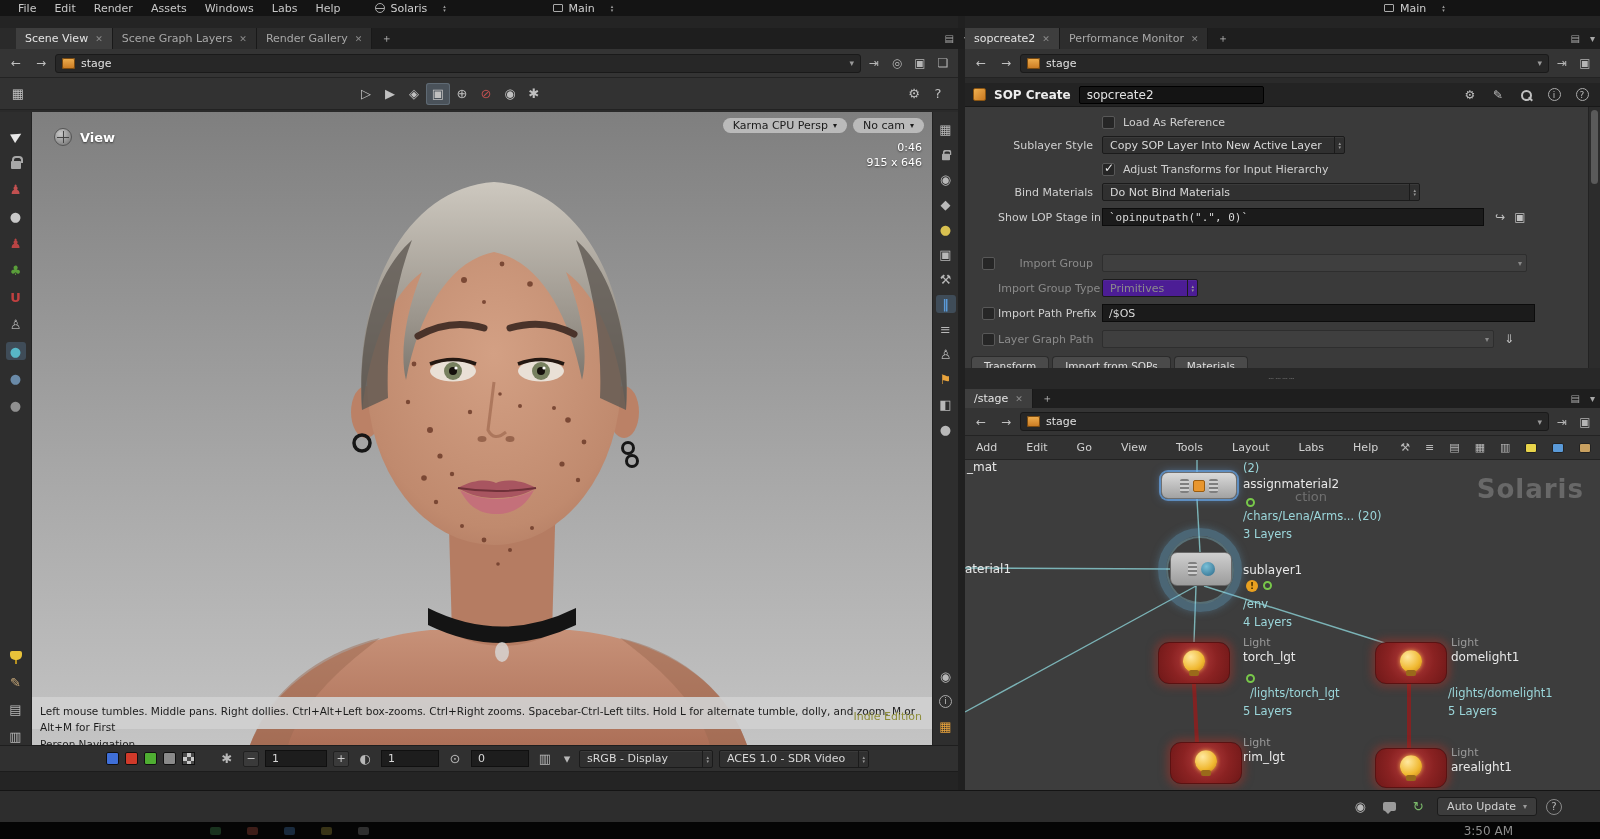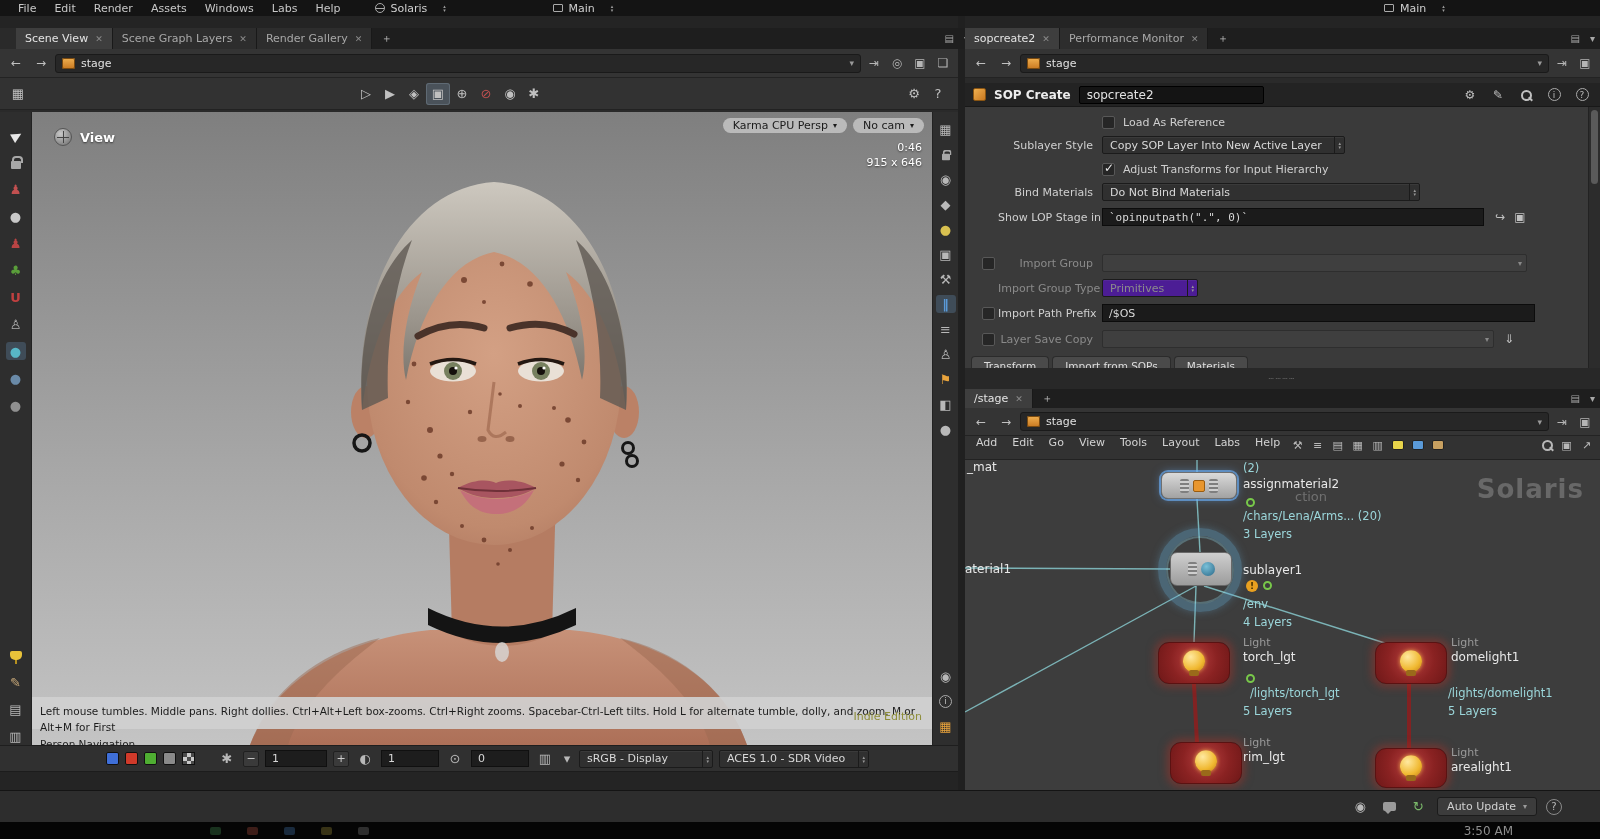--- a/index.html
+++ b/index.html
@@ -83,21 +83,21 @@
 .cb.on::after{content:"✓";position:absolute;left:1px;top:-3px;color:#ececec;font-size:12px}
 .fld{height:18px;background:#1b1b1b;border:1px solid #0c0c0c;color:#d8d8d8;padding:0 6px;font-size:11px;font-family:inherit}
 .fld.mono{font-family:"DejaVu Sans Mono","Liberation Mono",monospace;font-size:11px}
 .disfld{height:18px;background:#3f3f3f;border:1px solid #2e2e2e;border-radius:2px;display:flex;align-items:center;justify-content:flex-end;padding:0 4px;color:#888;font-size:8px}
 .ftabs{position:absolute;left:6px;right:14px;display:flex;gap:3px;overflow:hidden}
 .ftab{background:#4a4a4a;border:1px solid #2b2b2b;border-bottom:none;border-radius:4px 4px 0 0;padding:3px 12px;font-size:10.5px;color:#dddddd;white-space:nowrap}
 .vscroll{position:absolute;right:0;top:0;bottom:0;width:12px;background:#2c2c2c;border-left:1px solid #222}
 .vthumb{position:absolute;left:2px;right:2px;top:3px;height:74px;background:#5a5a5a;border-radius:4px}
 .hsplit{position:absolute;background:#282828;display:flex;align-items:center;justify-content:center;color:#6a6a6a;font-size:8px;letter-spacing:2px}
 
-.nmenu{position:absolute;background:#323232;border-bottom:1px solid #222;display:flex;align-items:flex-start;padding:0 4px;gap:1px}
+.nmenu{position:absolute;background:#323232;border-bottom:1px solid #222;display:flex;align-items:center;padding:0 4px;gap:15px}
 .nmi{padding:0 7px;color:#d2d2d2}
 .nmico{width:19px;height:18px;display:flex;align-items:center;justify-content:center;color:#b8b8b8;font-size:11px}
 .chip{width:12px;height:10px;border-radius:2px;border:1px solid #222}
 .canvas{position:absolute;background:#3d3d3d;overflow:hidden}
 .nlabel{position:absolute;color:#e8e8e8;font-size:12px;white-space:nowrap}
 .nsub{position:absolute;color:#9bd6da;font-size:11.5px;white-space:nowrap}
 .nlight{position:absolute;color:#9a9a9a;font-size:11px;white-space:nowrap}
 .watermark{position:absolute;color:#8c8c8c;opacity:.55;font-size:26px;font-weight:bold;letter-spacing:1px}
 .anode{position:absolute;border-radius:7px;background:linear-gradient(#dadada,#a2a2a2);border:1px solid #6f6f6f;box-shadow:0 0 0 2px rgba(110,180,255,.6),0 0 10px rgba(110,180,255,.5);display:flex;align-items:center;justify-content:center;gap:4px}
 .snode{position:absolute;border-radius:7px;background:linear-gradient(#cfcfcf,#9c9c9c);border:1px solid #696969;display:flex;align-items:center;justify-content:center;gap:4px}
@@ -512,21 +512,21 @@
       <span class="ptog">
           <span class="cb"></span>
         </span>
       <span class="plab">Import Path Prefix</span>
       <input class="fld" style="width: 433px;" value="/$OS">
     </div>
     <div class="prow" style="top:222px">
       <span class="ptog">
           <span class="cb"></span>
         </span>
-      <span class="plab dis">Layer Save Copy</span>
+      <span class="plab dis">Layer Graph Path</span>
       <span class="disfld" style="width:392px">
           <span>▾</span>
         </span>
       <span class="hico" style="margin-left:5px">⇓</span>
     </div>
     <div class="ftabs" style="top:249px;height:12px">
       <span class="ftab">Transform</span>
       <span class="ftab">Import from SOPs</span>
       <span class="ftab">Materials</span>
     </div>

